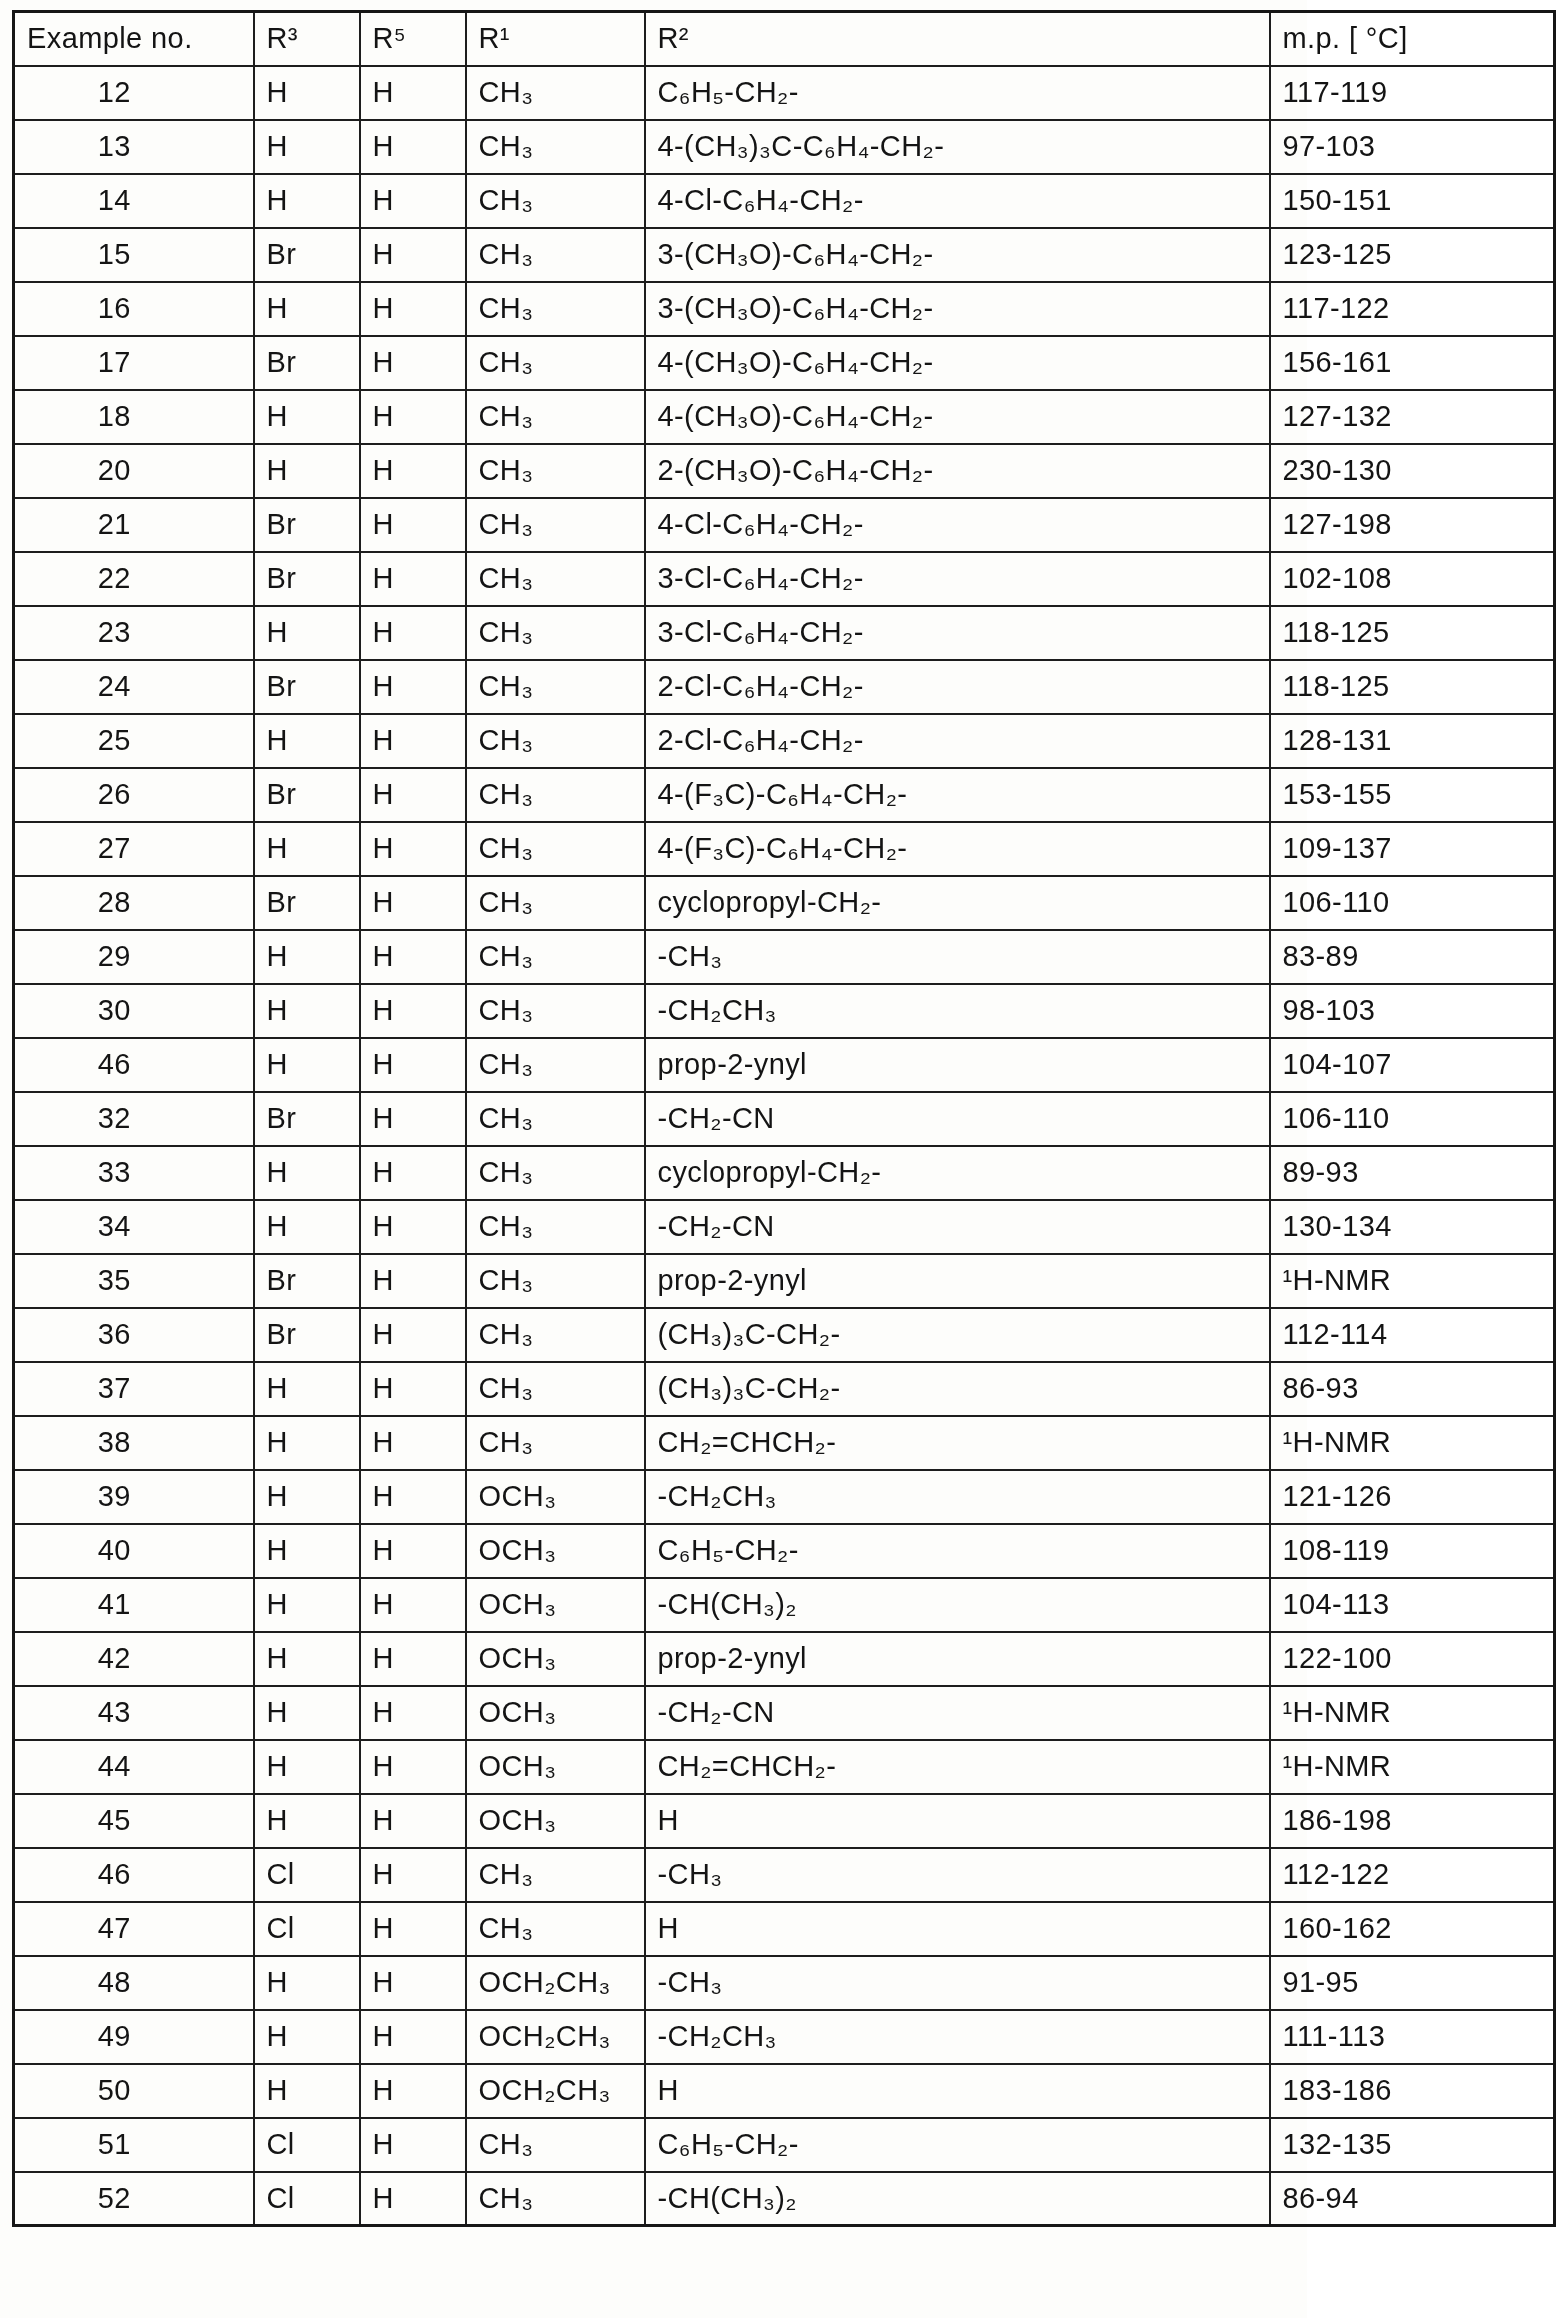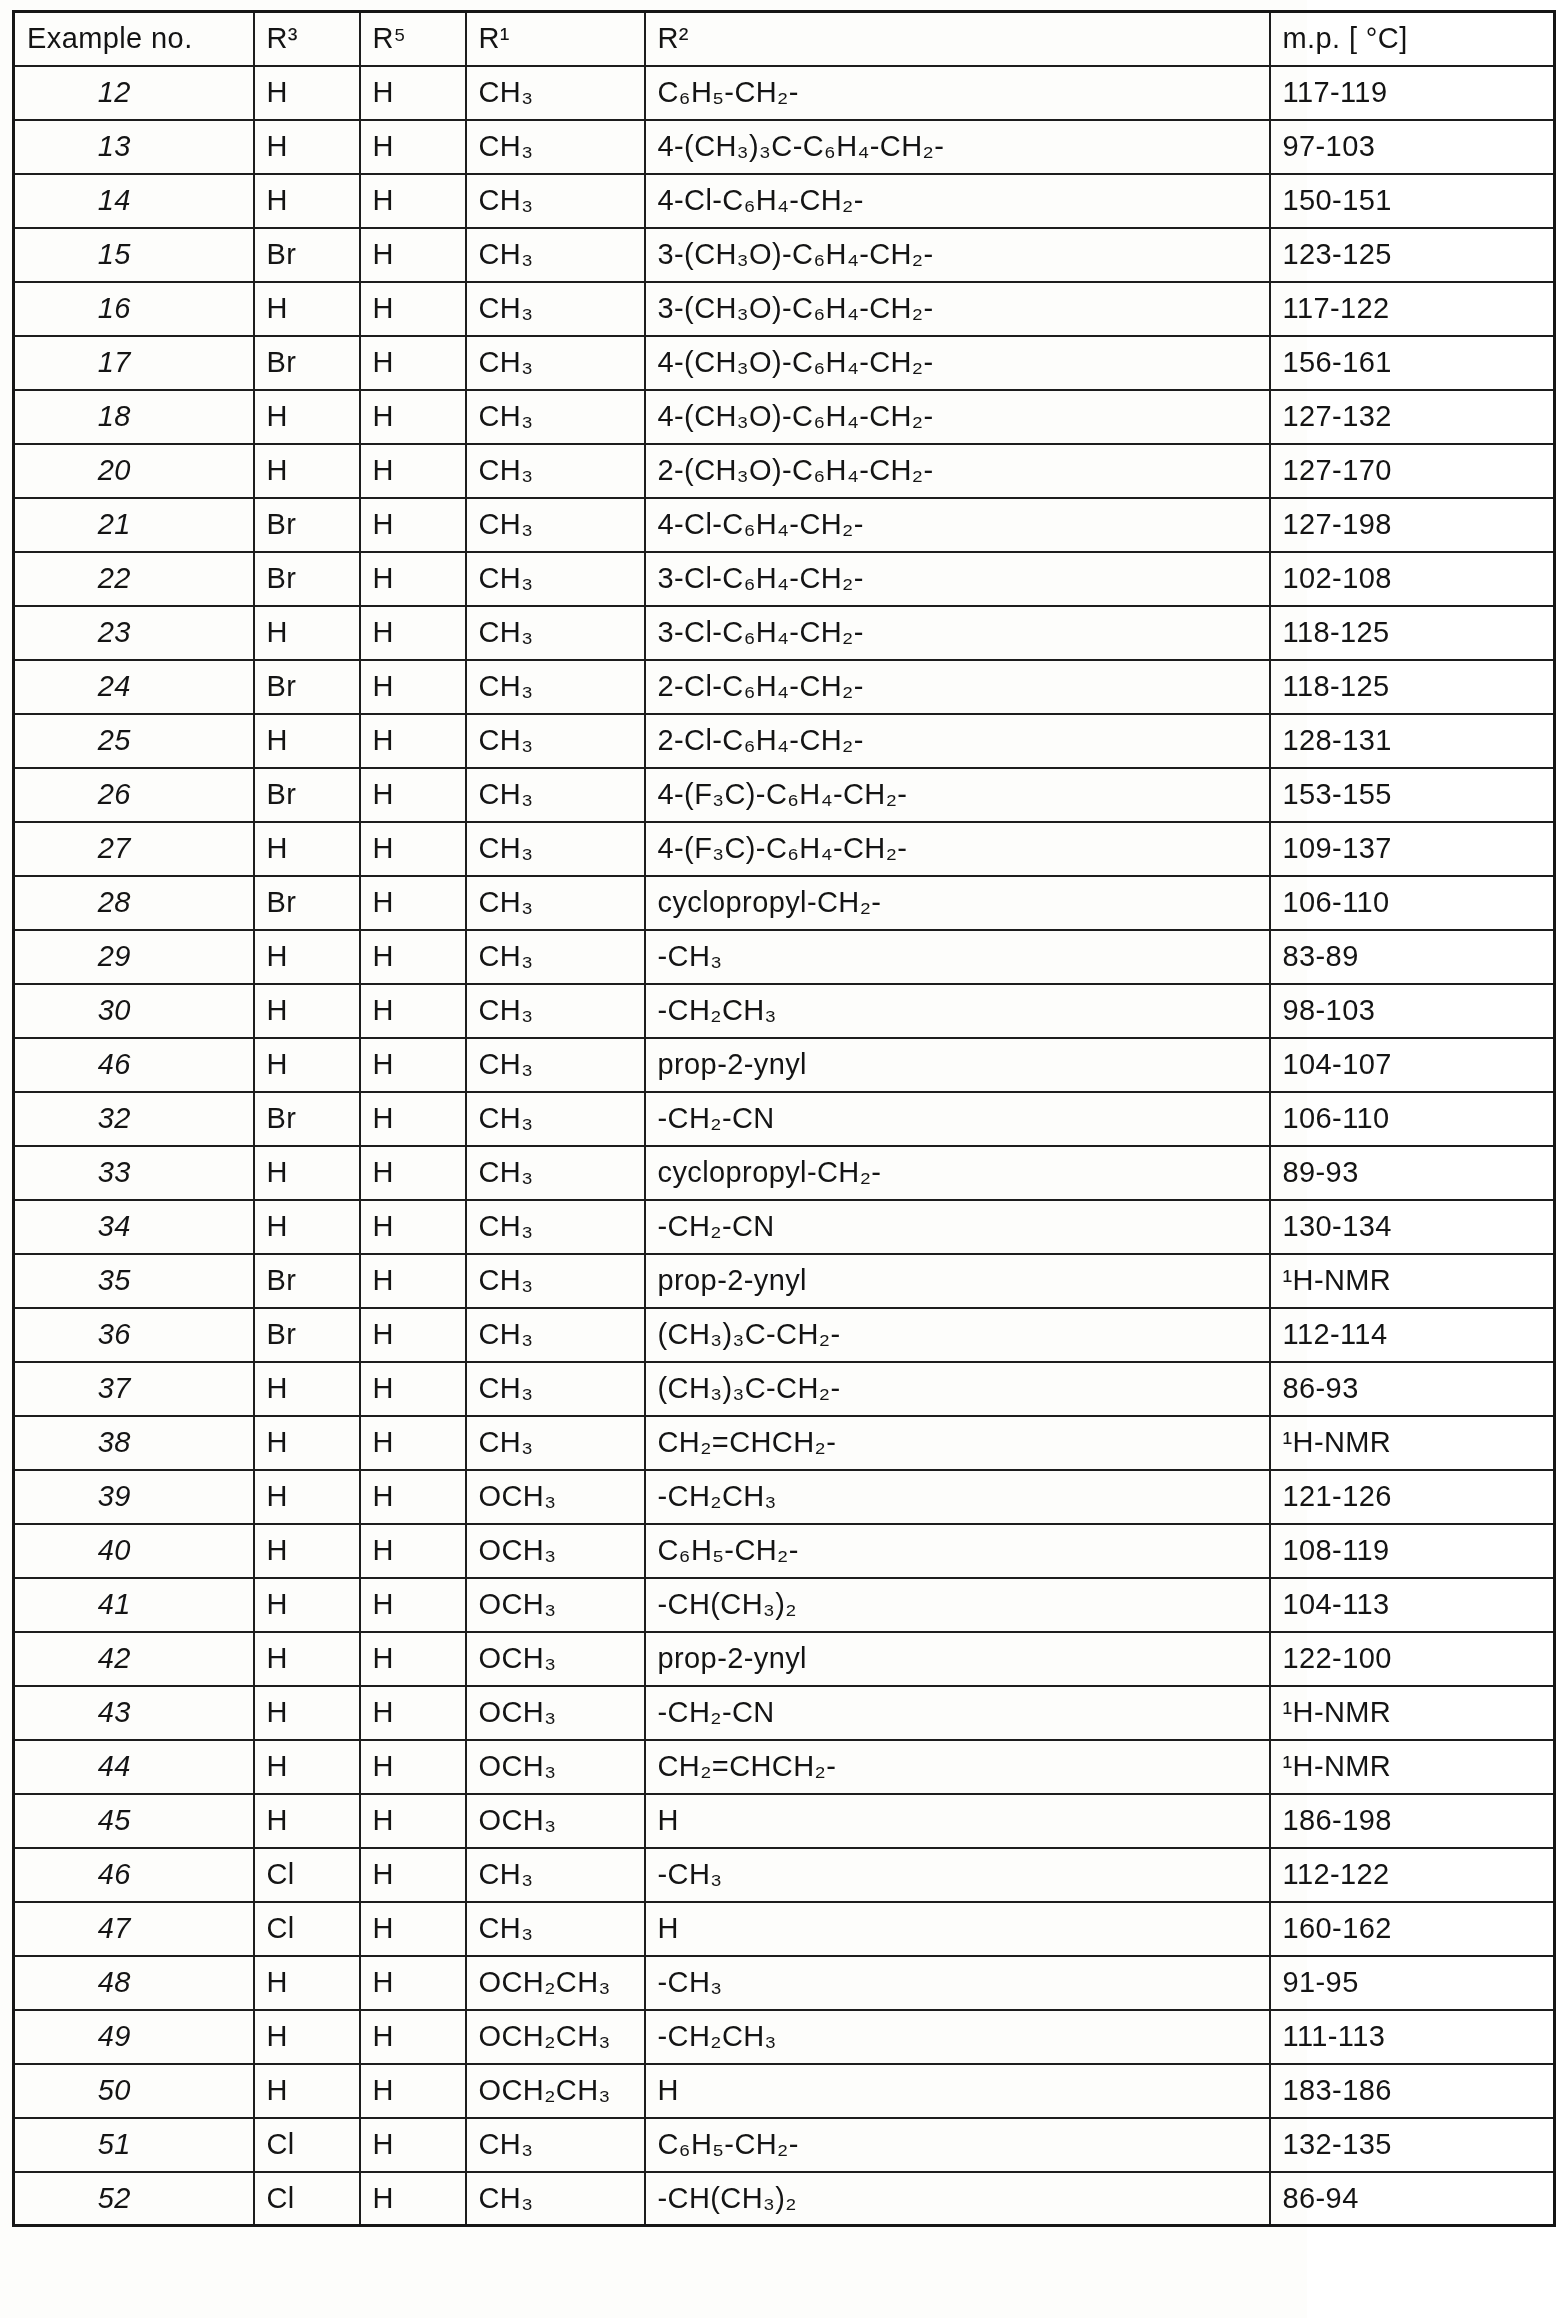--- a/index.html
+++ b/index.html
@@ -36,21 +36,20 @@
     overflow: hidden;
     white-space: nowrap;
     letter-spacing: 0.4px;
   }
   .compound-table tr {
     height: 54px;
   }
   .compound-table td.num {
     text-align: center;
     padding-right: 51px;
-    font-style: italic;
   }
   .compound-table thead th {
     font-weight: 400;
   }
 </style>
 </head>
 <body>
 
 <div class="page">
   <table class="compound-table">
@@ -128,21 +127,21 @@
           <td>CH₃</td>
           <td>4-(CH₃O)-C₆H₄-CH₂-</td>
           <td>127-132</td>
         </tr>
         <tr>
           <td class="num">20</td>
           <td>H</td>
           <td>H</td>
           <td>CH₃</td>
           <td>2-(CH₃O)-C₆H₄-CH₂-</td>
-          <td>127-170</td>
+          <td>230-130</td>
         </tr>
         <tr>
           <td class="num">21</td>
           <td>Br</td>
           <td>H</td>
           <td>CH₃</td>
           <td>4-Cl-C₆H₄-CH₂-</td>
           <td>127-198</td>
         </tr>
         <tr>

